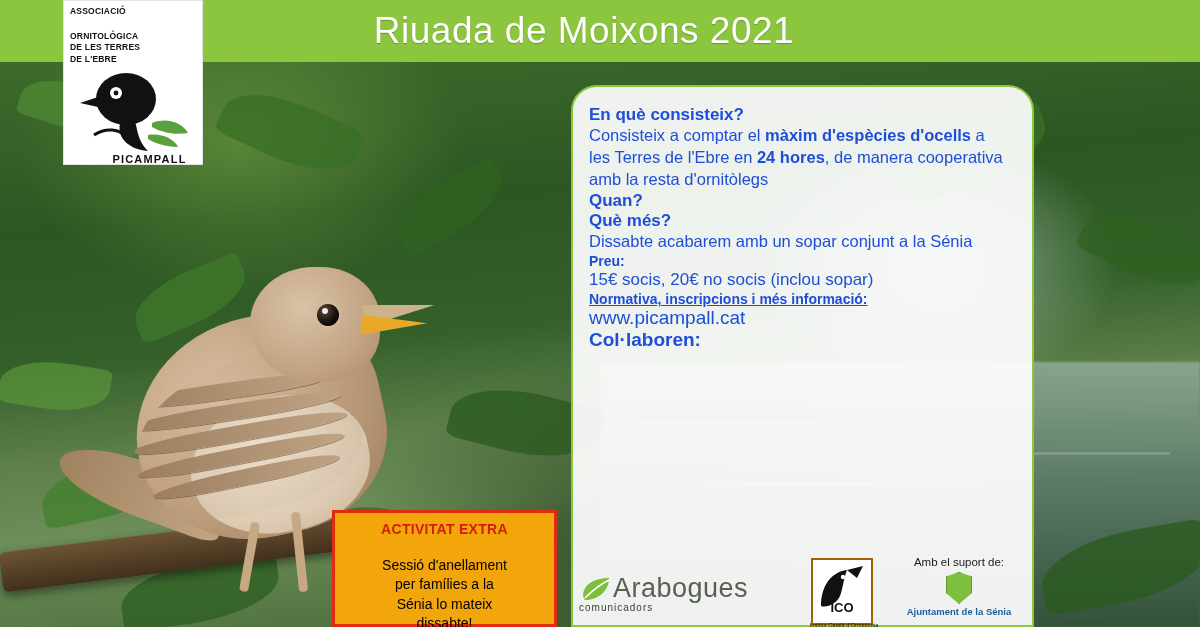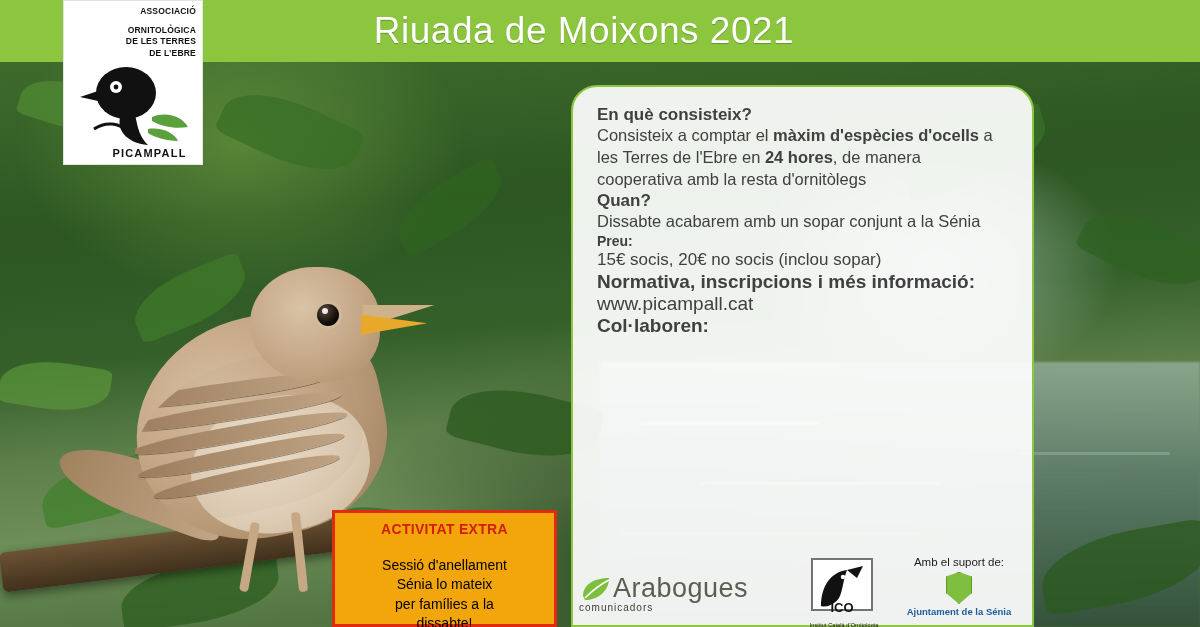--- a/index.html
+++ b/index.html
@@ -31,21 +31,21 @@
   
   .logo {
     position:absolute; left:63px; top:0px; width:140px; height:165px;
     background:#ffffff;
     border:1px solid #e3e3e3;
     box-sizing:border-box;
     z-index:30;
   }
   .logo-text {
     margin-top:5px;
-    text-align:right;
+    text-align:left;
     font-size:8.5px;
     font-weight:bold;
     color:#111;
     line-height:1.32;
     letter-spacing:0.2px;
     padding:0 6px;
   }
   .logo-bird-wrap {
     position:relative; width:100%; height:92px;
   }
@@ -182,55 +182,55 @@
     padding:0 8px;
   }
 
   
   .panel {
     position:absolute; left:571px; top:85px; width:463px; height:542px;
     background:rgba(255,255,255,0.92);
     border:2px solid #8cc63e;
     border-radius:26px 26px 0 0;
     box-sizing:border-box;
-    padding:18px 24px 0 24px;
+    padding:18px 24px 0 16px;
     z-index:20;
-    color:#404040;
+    color:#1d4ed8;
   }
   .panel p { margin:0; }
   .q {
     font-size:17px; font-weight:bold; margin:0 0 8px 0;
   }
   .a {
     font-size:16.5px; line-height:1.33; margin:0 0 10px 0;
   }
   .a b { font-weight:bold; }
   .big-q {
-    font-size:19px; font-weight:bold; margin:12px 0 4px 0;
+    font-size:14px; font-weight:bold; margin:12px 0 4px 0;text-decoration:underline;
   }
   .url { font-size:19px; margin:0 0 10px 0; }
   .collab-title { font-size:19px; font-weight:bold; margin:6px 0 0 0; }
 
   
   .sponsors {
     position:absolute; left:571px; top:548px; width:463px; height:79px;
     z-index:22;
   }
   .arabogues {
     position:absolute; left:8px; top:25px; width:190px;
   }
   .arabogues-name {
     font-size:27px; color:#5a5f52; letter-spacing:0.5px;
   }
   .arabogues-sub {
     font-size:10px; color:#3c3f36; letter-spacing:1px; margin-top:-2px;
   }
   .ico-box {
-    position:absolute; left:240px; top:10px; width:62px; height:53px;
-    background:#ffffff; border:2px solid #737373;
+    position:absolute; left:240px; top:10px; width:62px; height:67px;
+    background:#ffffff; border:2px solid #a16207;
     box-sizing:border-box;
   }
   .ico-text {
     position:absolute; left:238px; top:74px; width:70px;
     font-size:5.5px; color:#111; text-align:center; letter-spacing:0.1px;
   }
   .suport {
     position:absolute; left:318px; top:8px; width:140px; text-align:center;
   }
   .suport-title { font-size:11.5px; color:#1b1b1b; }
@@ -292,21 +292,21 @@
       <div class="beak-bottom"></div>
       <div class="bird-eye"></div>
       <div class="bird-eye-glint"></div>
       <div class="bird-leg" style="left:150px;top:310px;height:70px;transform:rotate(10deg);"></div>
       <div class="bird-leg" style="left:200px;top:300px;height:80px;transform:rotate(-6deg);"></div>
     </div>
   </div>
 
   <div class="logo">
     <div class="logo-text">ASSOCIACIÓ</div>
-    <div class="logo-text" style="margin-top:8px;">ORNITOLÒGICA</div>
+    <div class="logo-text" style="margin-top:14px;">ORNITOLÒGICA</div>
     <div class="logo-text" style="margin-top:0;">DE LES TERRES</div>
     <div class="logo-text" style="margin-top:0;">DE L'EBRE</div>
     <div class="logo-bird-wrap">
       <svg width="140" height="92" viewBox="0 0 140 92" aria-hidden="true">
         <ellipse cx="62" cy="34" rx="30" ry="26" fill="#111"></ellipse>
         <path d="M58 52 C50 70, 62 84, 84 86 C72 74, 74 62, 70 54 Z" fill="#111"></path>
         <circle cx="52" cy="28" r="6" fill="#ffffff"></circle>
         <circle cx="52" cy="28" r="2.4" fill="#111"></circle>
         <path d="M34 32 L16 38 L34 42 Z" fill="#111"></path>
         <path d="M88 58 C104 52, 118 58, 124 68 C112 70, 98 68, 88 62 Z" fill="#5aa03c"></path>
@@ -314,34 +314,35 @@
         <path d="M30 70 C42 62, 56 64, 62 72" stroke="#111" stroke-width="3" fill="none"></path>
       </svg>
     </div>
     <div class="logo-name">PICAMPALL</div>
   </div>
 
   <div class="extra-box">
     <div class="extra-title">ACTIVITAT EXTRA</div>
     <div class="extra-body">
       <div>Sessió d'anellament</div>
+      <div>per famílies a la</div>
       <div>Sénia lo mateix</div>
-      <div>per famílies a la</div>
       <div>dissabte!</div>
     </div>
   </div>
 
   <div class="panel">
     <p class="q">En què consisteix?</p>
     <p class="a">
       <span>Consisteix a comptar el </span><b>màxim d'espècies d'ocells</b><span> a les Terres de l'Ebre en </span><b>24 hores</b><span>, de manera cooperativa amb la resta d'ornitòlegs</span>
     </p>
 
     <p class="q">Quan?</p>
 
+    <p class="q">Què més?</p>
     <p class="a">Dissabte acabarem amb un sopar conjunt a la Sénia</p>
 
     <p class="q" style="font-size:14px;">Preu:</p>
     <p class="a" style="font-size:17px;">15€ socis, 20€ no socis (inclou sopar)</p>
 
     <p class="big-q">Normativa, inscripcions i més informació:</p>
     <p class="url">www.picampall.cat</p>
 
     <p class="collab-title">Col·laboren:</p>
   </div>

